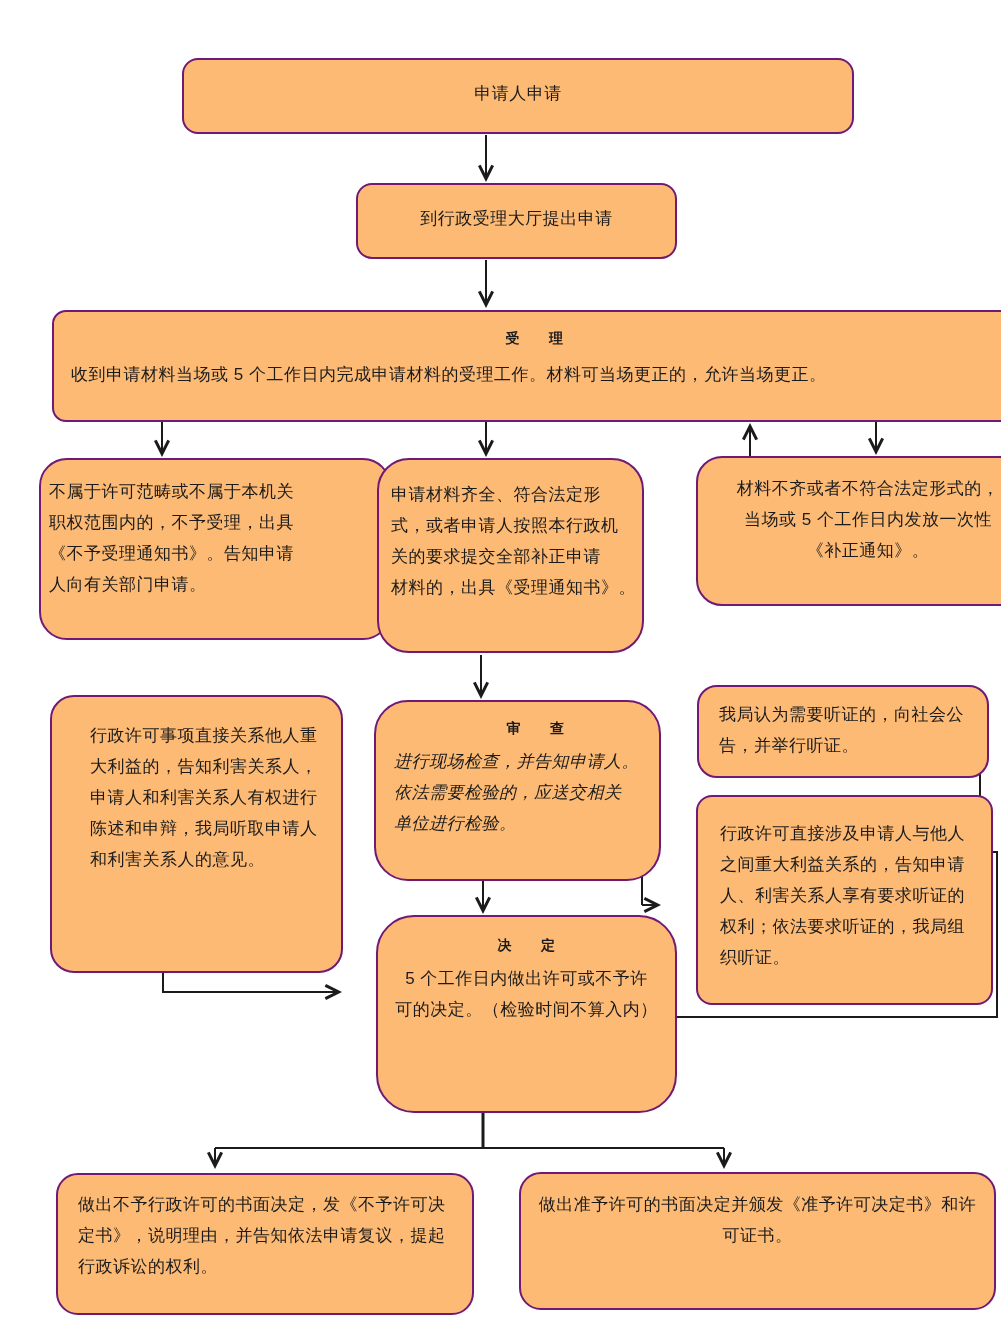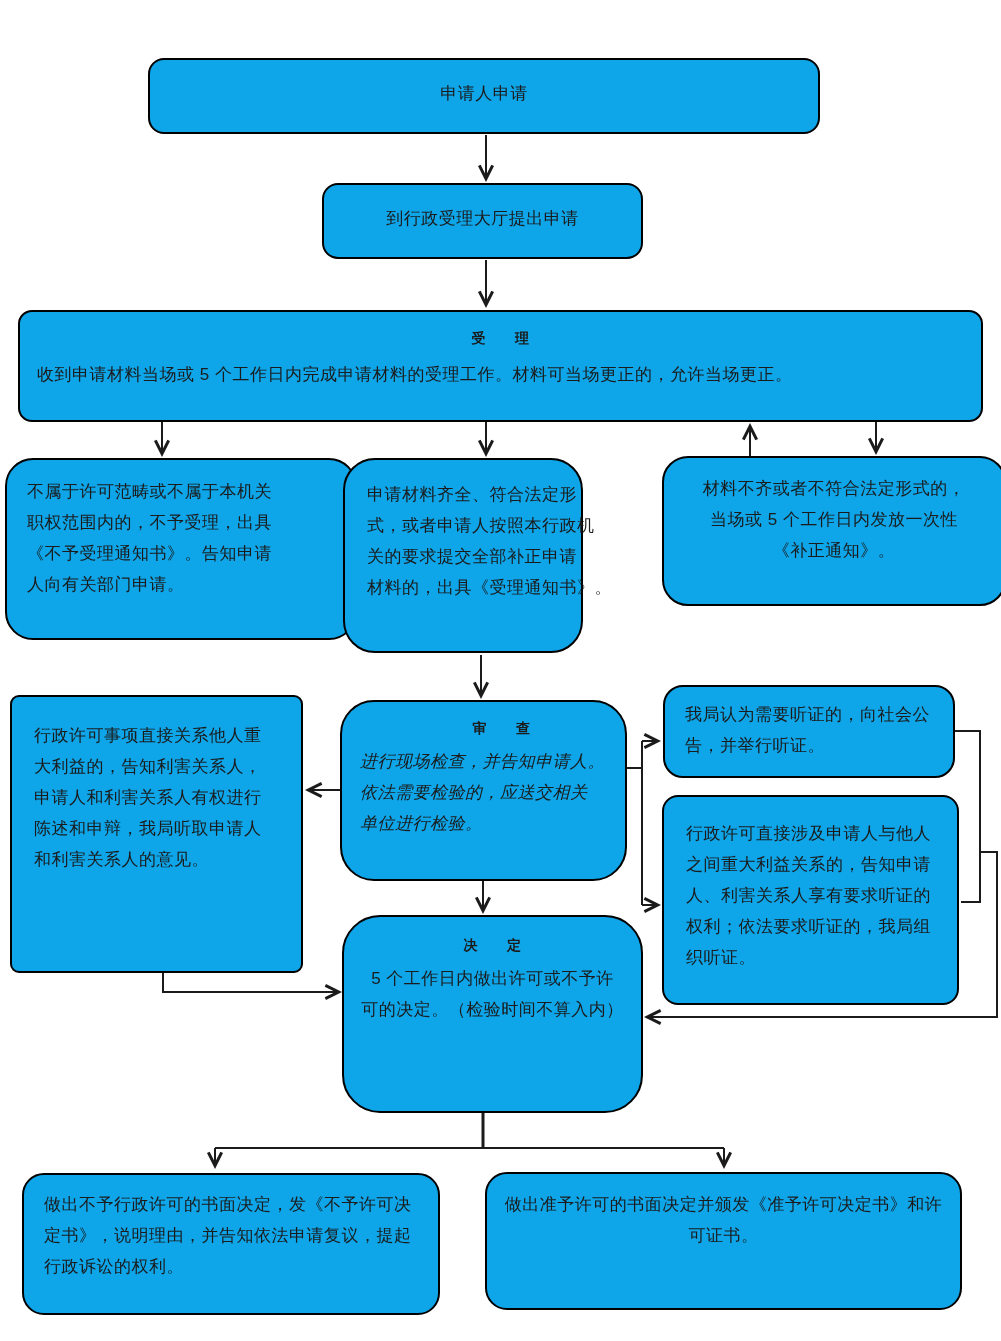--- a/index.html
+++ b/index.html
@@ -8,52 +8,53 @@
     width:1001px;height:1341px;
     background:#ffffff;
     font-family:"Liberation Sans","DejaVu Sans",sans-serif;
     color:#1b1b1b;
     overflow:hidden;
   }
   #wires{position:absolute;left:0;top:0;width:1001px;height:1341px;}
   .node{
     position:absolute;
     box-sizing:border-box;
-    background:#0ea5e9;
-    border:2px solid #000000;
+    background:#fdba74;
+    border:2px solid #701a75;
     font-size:17px;
     line-height:31px;
     letter-spacing:0.5px;
+    margin-left:34px;
   }
   .node .title{
     text-align:center;
     font-weight:bold;
     font-size:14px;
     white-space:pre;
   }
   .ln{white-space:nowrap;}
 
   #n-applicant{left:148px;top:58px;width:672px;height:76px;border-radius:16px;
     display:flex;align-items:center;justify-content:center;padding-bottom:6px;}
   #n-hall{left:322px;top:183px;width:321px;height:76px;border-radius:16px;
     display:flex;align-items:center;justify-content:center;padding-bottom:6px;}
   #n-acceptance{left:18px;top:310px;width:965px;height:112px;border-radius:14px;}
   #n-acceptance .title{margin-top:11px;}
   #n-acceptance .body{margin-top:5px;padding:0 16px 0 17px;}
   #n-not-accepted{left:5px;top:458px;width:352px;height:182px;border-radius:28px;
-    padding:16px 10px 0 20px;}
-  #n-accepted{left:343px;top:458px;width:240px;height:195px;border-radius:32px;
-    padding:19px 8px 0 22px;}
+    padding:16px 10px 0 8px;}
+  #n-accepted{left:343px;top:458px;width:267px;height:195px;border-radius:32px;
+    padding:19px 8px 0 12px;}
   #n-supplement{left:662px;top:456px;width:344px;height:150px;border-radius:26px;
     padding:15px 6px 0 6px;text-align:center;}
   #n-review{left:340px;top:700px;width:287px;height:181px;border-radius:34px;}
   #n-review .title{margin-top:11px;padding-left:36px;}
   #n-review .body{margin-top:2px;padding:0 6px 0 18px;font-style:italic;}
-  #n-stakeholders{left:10px;top:695px;width:293px;height:278px;border-radius:9px;
-    padding:23px 6px 0 22px;}
+  #n-stakeholders{left:16px;top:695px;width:293px;height:278px;border-radius:24px;
+    padding:23px 6px 0 38px;}
   #n-public-hearing{left:663px;top:685px;width:292px;height:93px;border-radius:20px;
     padding:12px 6px 0 20px;}
   #n-hearing-rights{left:662px;top:795px;width:297px;height:210px;border-radius:16px;
     padding:21px 6px 0 22px;}
   #n-decision{left:342px;top:915px;width:301px;height:198px;border-radius:38px;}
   #n-decision .title{margin-top:13px;text-align:center;}
   #n-decision .body{margin-top:2px;text-align:center;padding:0 4px;}
   #n-deny{left:22px;top:1173px;width:418px;height:142px;border-radius:22px;
     padding:14px 8px 0 20px;}
   #n-grant{left:485px;top:1172px;width:477px;height:138px;border-radius:22px;

